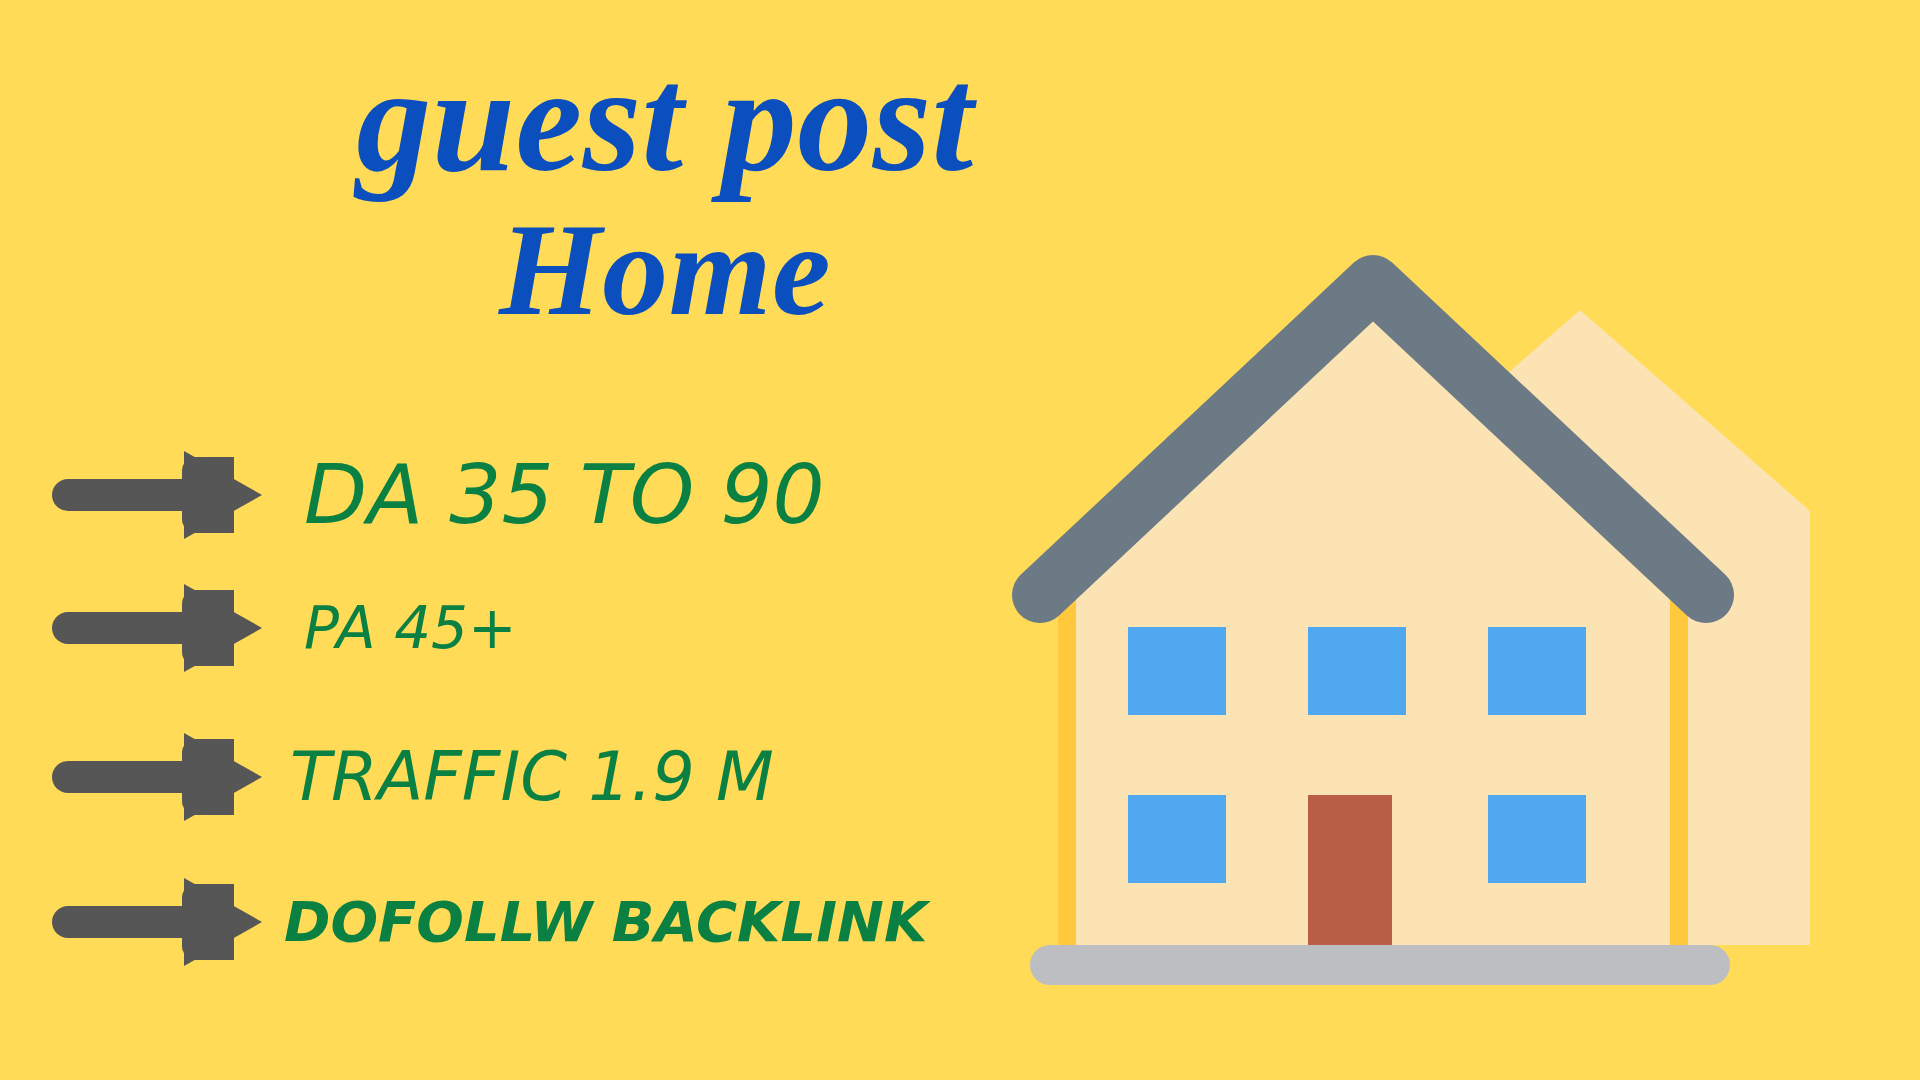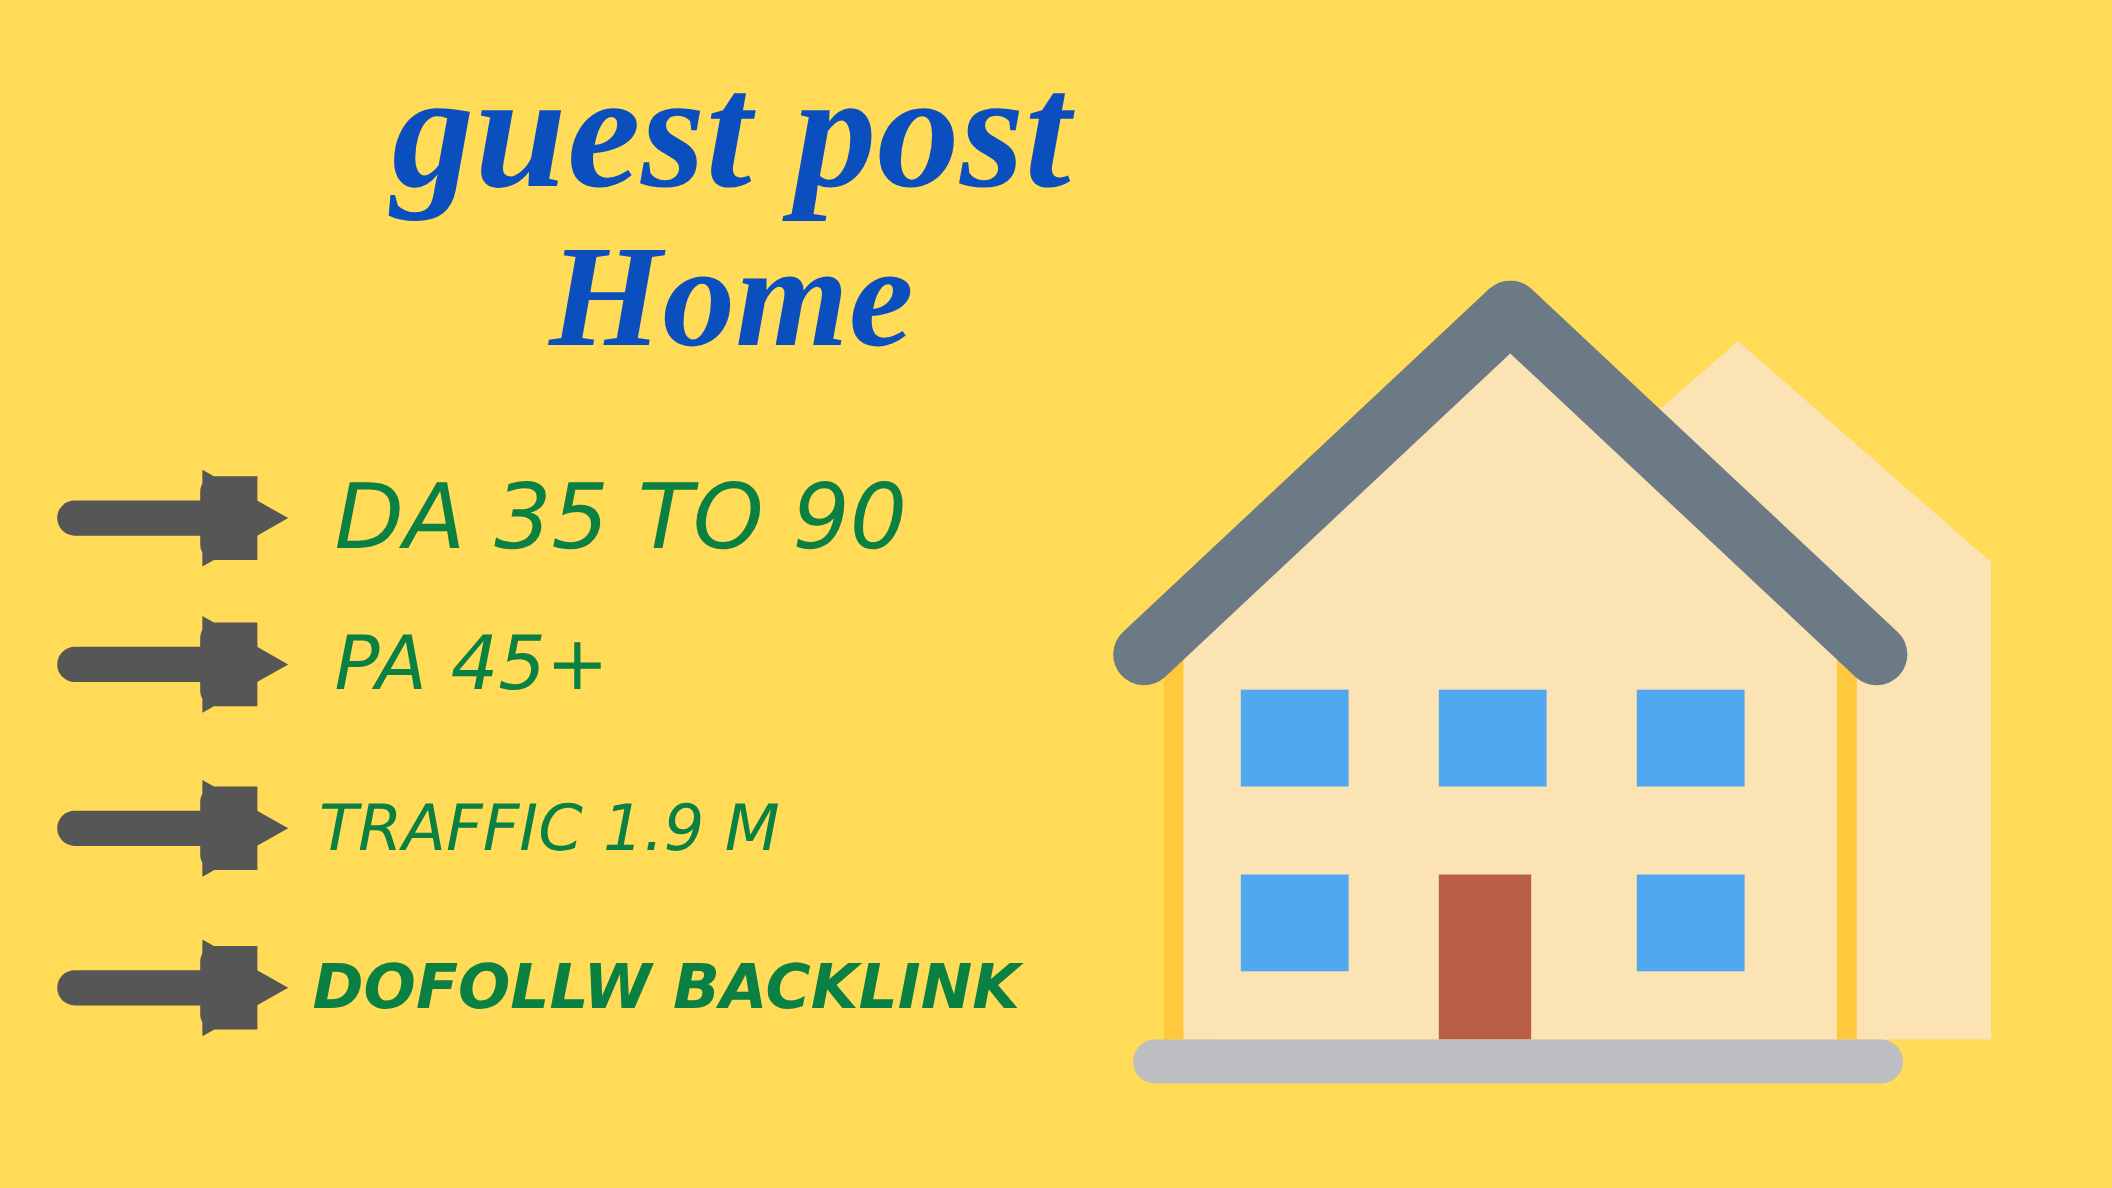--- a/index.html
+++ b/index.html
@@ -39,21 +39,21 @@
   }
   .title-line-2 {
     font-size: 150px;
     line-height: 1.06;
   }
 
   
   .features {
     position: absolute;
     left: 42px;
-    top: 412px;
+    top: 436px;
     width: 1060px;
   }
   .feature-row {
     display: flex;
     align-items: center;
   }
   .feature-row.row-1 { height: 118px; }
   .feature-row.row-2 { height: 148px; }
   .feature-row.row-3 { height: 150px; }
   .feature-row.row-4 { height: 140px; align-items: center; }
@@ -95,22 +95,22 @@
 
   .feature-label {
     color: #0B8043;
     font-family: "DejaVu Sans", sans-serif;
     font-weight: normal;
     font-style: italic;
     white-space: nowrap;
     line-height: 1;
   }
   .feature-row.row-1 .feature-label { font-size: 82px; margin-left: 34px; }
-  .feature-row.row-2 .feature-label { font-size: 68px; margin-left: 34px; }
-  .feature-row.row-3 .feature-label { font-size: 58px; margin-left: 20px; }
+  .feature-row.row-2 .feature-label { font-size: 58px; margin-left: 34px; }
+  .feature-row.row-3 .feature-label { font-size: 67px; margin-left: 20px; }
   .feature-row.row-4 .feature-label { font-size: 56px; font-weight: bold; margin-left: 14px; }
 
   
   .house {
     position: absolute;
     left: 1010px;
     top: 255px;
     width: 800px;
     height: 750px;
   }

